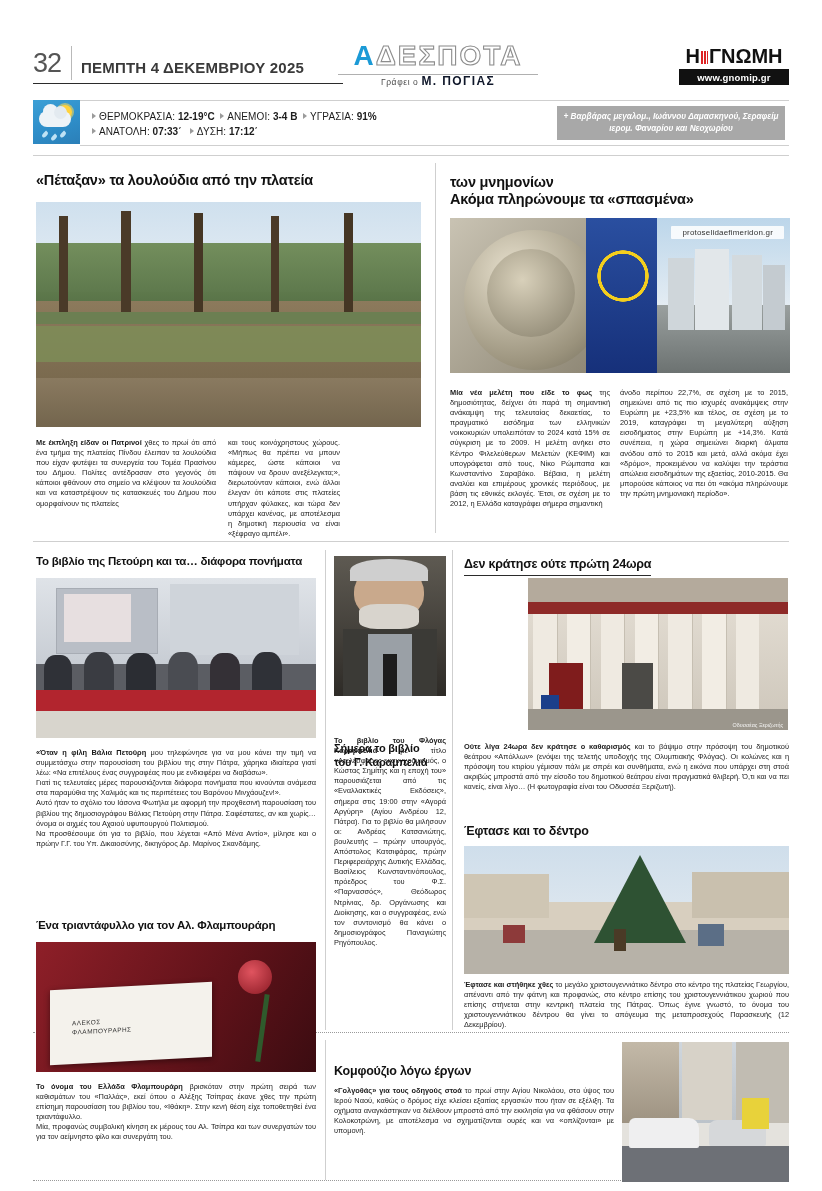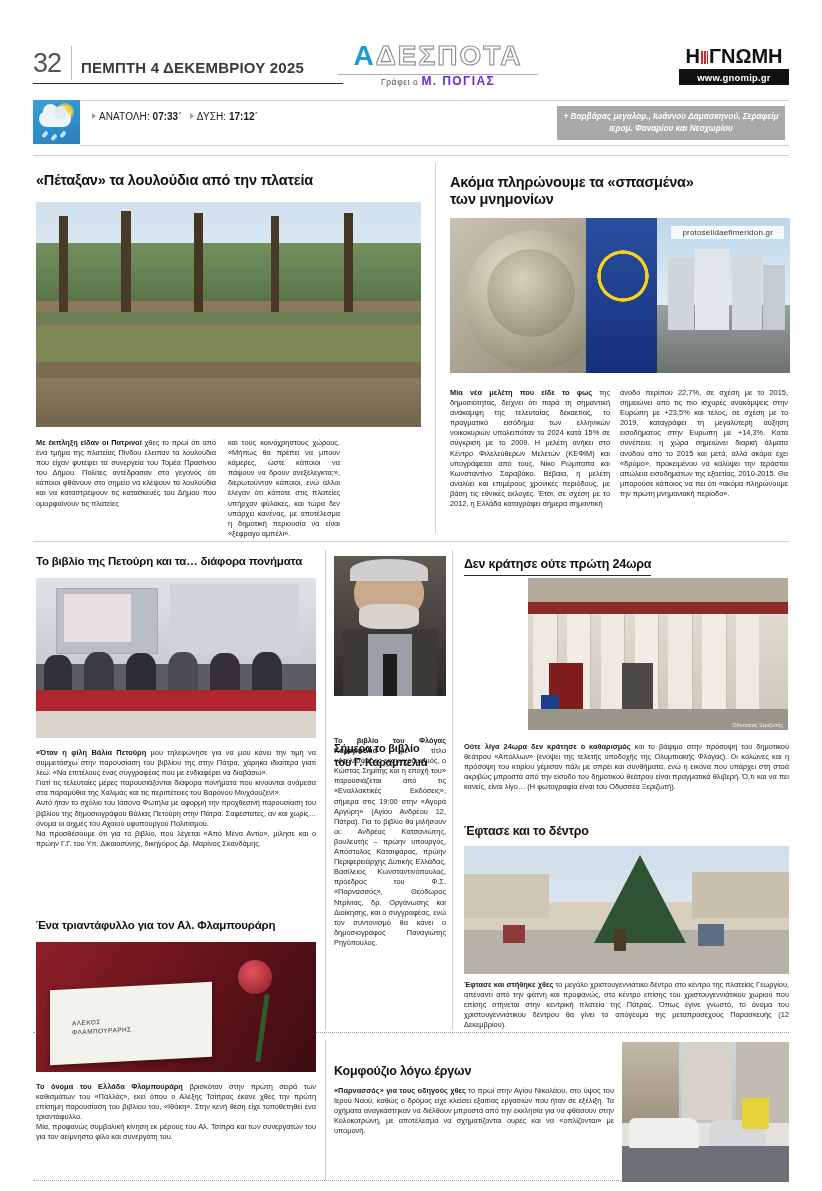--- a/index.html
+++ b/index.html
@@ -47,21 +47,21 @@
     color:#ffffff;
     -webkit-text-stroke:1.1px #8d8d8d;
     font-family:"Liberation Sans", sans-serif;
   }
   .logo .word .alpha{
     color:#1b9ad6;-webkit-text-stroke:0px;font-weight:700;
   }
   .logo .byline{
     margin-top:4px;font-size:8.5px;color:#4a4a4a;letter-spacing:.6px;
   }
-  .logo .byline b{font-size:12px;color:#6d28d9;letter-spacing:1.4px;}
+  .logo .byline b{font-size:12px;color:#0f172a;letter-spacing:1.4px;}
   .logo-rule{
     position:absolute;left:305px;top:22px;width:200px;height:1px;background:#b0b0b0;
   }
 
   .brand{
     position:absolute;right:0;top:-6px;width:110px;text-align:center;
   }
   .brand .brand-top{
     font-size:20px;font-weight:700;line-height:1;color:#111;letter-spacing:0px;
   }
@@ -182,20 +182,25 @@
   <div class="weather">
     <div class="wx-icon">
       <div class="sun"></div>
       <div class="cloud"></div>
       <div class="drop" style="left:10px;top:31px;"></div>
       <div class="drop" style="left:19px;top:34px;"></div>
       <div class="drop" style="left:28px;top:31px;"></div>
     </div>
     <div class="wx-box">
       <div class="wx-lines">
+        <div>
+          <span class="tri"></span><span class="lbl">ΘΕΡΜΟΚΡΑΣΙΑ:</span> <b>12-19°C</b>
+          &nbsp;<span class="tri"></span><span class="lbl">ΑΝΕΜΟΙ:</span> <b>3-4 Β</b>
+          &nbsp;<span class="tri"></span><span class="lbl">ΥΓΡΑΣΙΑ:</span> <b>91%</b>
+        </div>
         <div>
           <span class="tri"></span><span class="lbl">ΑΝΑΤΟΛΗ:</span> <b>07:33΄</b>
           &nbsp;&nbsp;<span class="tri"></span><span class="lbl">ΔΥΣΗ:</span> <b>17:12΄</b>
         </div>
       </div>
       <div class="saints">+ Βαρβάρας μεγαλομ., Ιωάννου Δαμασκηνού, Σεραφείμ ιερομ. Φαναρίου και Νεοχωρίου</div>
     </div>
   </div>
 
   <div class="sep" style="left:33px;top:155px;width:756px;height:1px;"></div>
@@ -223,22 +228,22 @@
     <div style="position:absolute;left:0;right:0;top:49%;height:5%;background:#6c7f52;"></div>
     <div style="position:absolute;left:0;right:0;bottom:0;height:22%;background:linear-gradient(#8a7a60,#73654d);"></div>
   </div>
   <div class="body-t" style="position:absolute;left:228px;top:438px;width:112px;">και τους κοινόχρηστους χώρους. «Μήπως θα πρέπει να μπουν κάμερες, ώστε κάποιοι να πάψουν να δρουν ανεξέλεγκτα;», διερωτούνταν κάποιοι, ενώ άλλοι έλεγαν ότι κάποτε στις πλατείες υπήρχαν φύλακες, και τώρα δεν υπάρχει κανένας, με αποτέλεσμα η δημοτική περιουσία να είναι «ξέφραγο αμπέλι».</div>
   <div class="body-t" style="position:absolute;left:36px;top:438px;width:180px;">
     <b>Με έκπληξη είδαν οι Πατρινοί</b>
     <span> χθες το πρωί ότι από ένα τμήμα της πλατείας Πίνδου έλειπαν τα λουλούδια που είχαν φυτέψει τα συνεργεία του Τομέα Πρασίνου του Δήμου. Πολίτες αντέδρασαν στο γεγονός ότι κάποιοι φθάνουν στο σημείο να κλέψουν τα λουλούδια και να καταστρέψουν τις κατασκευές του Δήμου που ομορφαίνουν τις πλατείες</span>
   </div>
 
   <div style="position:absolute;left:450px;top:174px;width:340px;">
+    <div class="hl hl-xl">των μνημονίων</div>
     <div class="hl hl-xl">Ακόμα πληρώνουμε τα «σπασμένα»</div>
-    <div class="hl hl-xl">των μνημονίων</div>
   </div>
   <div class="photo" style="position:absolute;left:450px;top:218px;width:340px;height:155px;">
     <div style="position:absolute;left:0;top:0;width:42%;height:100%;background:linear-gradient(135deg,#c9c3b3,#8e8775);"></div>
     <div style="position:absolute;left:4%;top:8%;width:140px;height:140px;border-radius:50%;background:radial-gradient(circle at 35% 30%,#e7e0cd,#9a927c 70%,#6f6a58);"></div>
     <div style="position:absolute;left:11%;top:20%;width:88px;height:88px;border-radius:50%;background:radial-gradient(circle at 40% 35%,#d8d0ba,#857e6a);"></div>
     <div style="position:absolute;left:40%;top:0;width:22%;height:100%;background:linear-gradient(#2a4fa0,#16307a);"></div>
     <div style="position:absolute;left:42%;top:18%;width:60px;height:60px;border-radius:50%;
          background:radial-gradient(circle,transparent 52%,#ffd617 53%,#ffd617 60%,transparent 61%);opacity:.95;"></div>
     <div style="position:absolute;left:61%;top:0;width:39%;height:64%;background:linear-gradient(#bcd6ea,#e9eff4);"></div>
     <div style="position:absolute;left:61%;top:56%;width:39%;height:44%;background:linear-gradient(#9aa09f,#6c7271);"></div>
@@ -358,21 +363,21 @@
   </div>
   <div class="body-t" style="position:absolute;left:464px;top:980px;width:325px;">
     <b>Έφτασε και στήθηκε χθες</b>
     <span> το μεγάλο χριστουγεννιάτικο δέντρο στο κέντρο της πλατείας Γεωργίου, απέναντι από την φάτνη και προφανώς, στο κέντρο επίσης του χριστουγεννιάτικου χωριού που επίσης στήνεται στην κεντρική πλατεία της Πάτρας. Όπως έγινε γνωστό, το όνομα του χριστουγεννιάτικου δέντρου θα γίνει το απόγευμα της μεταπροσεχούς Παρασκευής (12 Δεκεμβρίου).</span>
   </div>
 
   <div style="position:absolute;left:334px;top:1064px;width:280px;">
     <div class="hl hl-l">Κομφούζιο λόγω έργων</div>
   </div>
   <div class="body-t" style="position:absolute;left:334px;top:1086px;width:280px;">
-    <b>«Παρνασσός» για τους οδηγούς χθες</b>
+    <b>«Γολγοθάς» για τους οδηγούς στοά</b>
     <span> το πρωί στην Αγίου Νικολάου, στο ύψος του Ιερού Ναού, καθώς ο δρόμος είχε κλείσει εξαιτίας εργασιών που ήταν σε εξέλιξη. Τα οχήματα αναγκάστηκαν να διέλθουν μπροστά από την εκκλησία για να φθάσουν στην Κολοκοτρώνη, με αποτέλεσμα να σχηματίζονται ουρές και να «οπλίζονται» με υπομονή.</span>
   </div>
   <div class="photo" style="position:absolute;left:622px;top:1042px;width:167px;height:140px;">
     <div style="position:absolute;inset:0;background:linear-gradient(#cfd6dd,#aeb5bc);"></div>
     <div style="position:absolute;left:0;top:0;width:34%;height:62%;background:linear-gradient(#c3b9a8,#9b907f);"></div>
     <div style="position:absolute;left:36%;top:0;width:30%;height:56%;background:#d7d2c8;"></div>
     <div style="position:absolute;left:68%;top:0;width:32%;height:58%;background:#c1bcb2;"></div>
     <div style="position:absolute;left:0;right:0;top:58%;height:16%;background:#e4e2dd;"></div>
     <div style="position:absolute;left:0;right:0;bottom:0;height:26%;background:#6d7076;"></div>
     <div style="position:absolute;left:4%;bottom:24%;width:42%;height:22%;background:#efeff0;border-radius:6px 10px 2px 2px;"></div>

